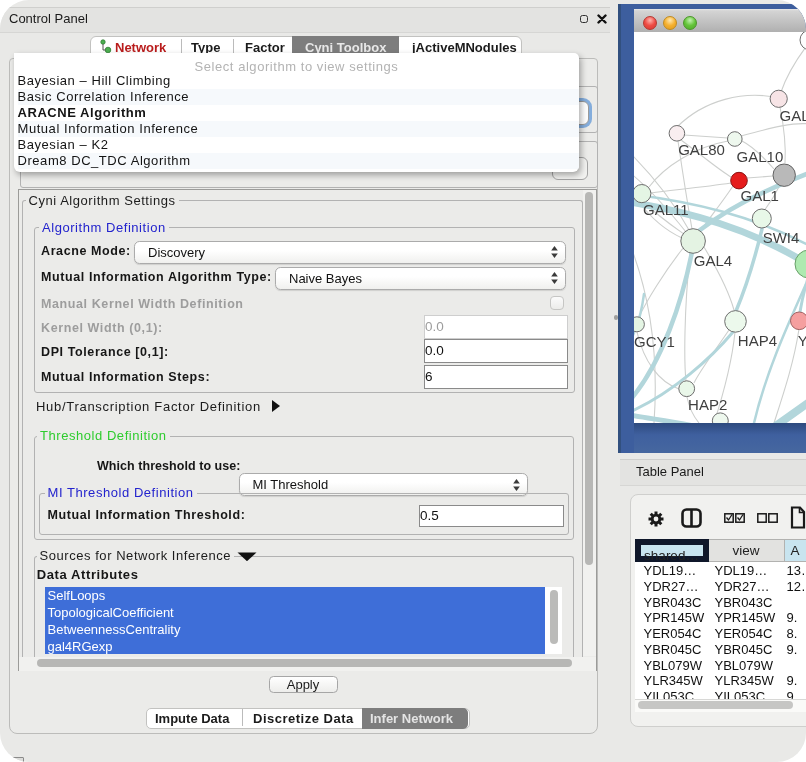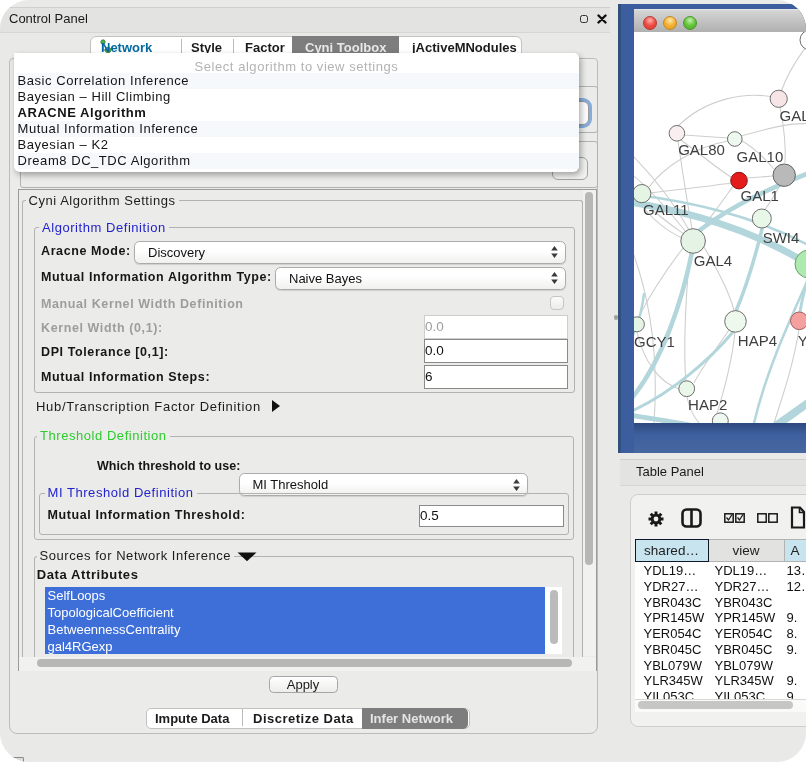--- a/index.html
+++ b/index.html
@@ -121,33 +121,33 @@
 
 <div class="abs" style="left:5px;top:757px;width:17px;height:8px;border:1.5px solid #8a8a8a;background:#dcdcda;border-radius:1px;"></div>
 
 <div class="abs" style="left:90px;top:36px;width:430px;height:21px;background:#fff;border:1px solid #c2c2c0;border-radius:6px;"></div>
 <div class="abs" style="left:291.8px;top:36px;width:107.2px;height:22.5px;background:#7d7d7d;"></div>
 <svg class="abs" style="left:100px;top:39px;" width="12" height="15" viewBox="0 0 12 15">
       <circle cx="3" cy="3" r="2.2" fill="#4caf50" stroke="#2e7d32" stroke-width="0.8"></circle>
       <circle cx="8" cy="11" r="2.8" fill="#4caf50" stroke="#2e7d32" stroke-width="0.8"></circle>
       <path d="M3 5 L3 11 L5.5 11" stroke="#555" stroke-width="1" fill="none"></path>
     </svg>
-<div class="abs" style="left:101px;top:40px;font-size:13px;font-weight:bold;color:#0369a1;">Network</div>
+<div class="abs" style="left:115px;top:40px;font-size:13px;font-weight:bold;color:#b91c1c;">Network</div>
 <div class="abs" style="left:180.7px;top:38.5px;width:1px;height:16px;background:#bbb;"></div>
-<div class="abs" style="left:191px;top:40px;font-size:13px;font-weight:bold;color:#1b1b1b;">Style</div>
+<div class="abs" style="left:191px;top:40px;font-size:13px;font-weight:bold;color:#1b1b1b;">Type</div>
 <div class="abs" style="left:233px;top:38.5px;width:1px;height:16px;background:#bbb;"></div>
 <div class="abs" style="left:245px;top:40px;font-size:13px;font-weight:bold;color:#1b1b1b;">Factor</div>
 <div class="abs" style="left:305px;top:40px;font-size:13px;font-weight:bold;color:#e8e8e8;">Cyni Toolbox</div>
 <div class="abs" style="left:412px;top:40px;font-size:13px;font-weight:bold;color:#1b1b1b;">jActiveMNodules</div>
 
 <div class="abs" style="left:14px;top:53px;width:565px;height:119px;background:#fff;border-radius:0 5px 6px 6px;box-shadow:2px 3px 6px rgba(0,0,0,.33);overflow:hidden;">
 <div style="text-align:center;padding-top:5.5px;font-size:13px;letter-spacing:0.55px;color:#b3b3b3;height:14.5px;">Select algorithm to view settings</div>
 <div style="font-size:13px;color:#141414;line-height:16px;padding-left:3.5px;letter-spacing:0.55px;">
+<div style="background:#fff;">Bayesian – Hill Climbing</div>
 <div style="background:#f6f9fc;">Basic Correlation Inference</div>
-<div style="background:#fff;">Bayesian – Hill Climbing</div>
 <div style="background:#fff;font-weight:bold;">ARACNE Algorithm</div>
 <div style="background:#f6f9fc;">Mutual Information Inference</div>
 <div style="background:#fff;">Bayesian – K2</div>
 <div style="background:#f6f9fc;">Dream8 DC_TDC Algorithm</div>
 </div>
 </div>
 
 <div class="abs" style="left:614px;top:315px;width:4px;height:5px;background:#9f9f9d;border-radius:2px;"></div>
 <div class="abs" style="left:618px;top:4px;width:188px;height:449px;background:#3d5e9e;"></div>
 <div class="abs" style="left:618px;top:4px;width:3px;height:449px;background:#32507f;"></div>
@@ -263,21 +263,21 @@
         <rect x="0.8" y="0.8" width="8.4" height="8.4"></rect>
         <rect x="11.8" y="0.8" width="8.4" height="8.4"></rect>
       </g>
     </svg>
 <svg class="abs" style="left:790px;top:506px;" width="16" height="23" viewBox="0 0 16 23">
       <path d="M2 1.5 L10 1.5 L14 6 L14 21.5 L2 21.5 Z" fill="none" stroke="#1a1a1a" stroke-width="2.2"></path>
       <path d="M9.5 1.5 L9.5 6.5 L14 6.5" fill="none" stroke="#1a1a1a" stroke-width="1.6"></path>
     </svg>
 
 <div class="abs" style="left:634.5px;top:539px;width:172px;height:172px;background:#fff;overflow:hidden;">
-<div style="position:absolute;left:0;top:0;height:23px;width:74px;background:#c8e4ef;border:1px solid #0f172a;box-sizing:border-box;text-align:center;font-size:13.5px;color:#222;line-height:22px;">shared…</div>
+<div style="position:absolute;left:0;top:0;height:23px;width:74px;background:#c8e4ef;border:6px solid #0f172a;box-sizing:border-box;text-align:center;font-size:13.5px;color:#222;line-height:22px;">shared…</div>
 <div style="position:absolute;left:74px;top:0;height:23px;width:76px;background:#e2e2e0;border:1px solid #b2b2b0;border-left:none;box-sizing:border-box;text-align:center;font-size:13.5px;color:#222;line-height:22px;">view</div>
 <div style="position:absolute;left:150px;top:0;height:23px;width:60px;background:#c8e4ef;border:1px solid #b2b2b0;border-left:none;box-sizing:border-box;text-align:left;padding-left:6px;font-size:13.5px;color:#222;line-height:22px;">A</div>
 <div style="position:absolute;left:0;top:24px;font-size:13px;color:#111;line-height:15.75px;">
 <div>
           <span style="position:absolute;left:9px;">YDL19…</span>
           <span style="position:absolute;left:80px;">YDL19…</span>
           <span style="position:absolute;left:152px;">13…</span>
         </div>
 <div style="position:absolute;top:15.75px;">
           <span style="position:absolute;left:9px;">YDR27…</span>

